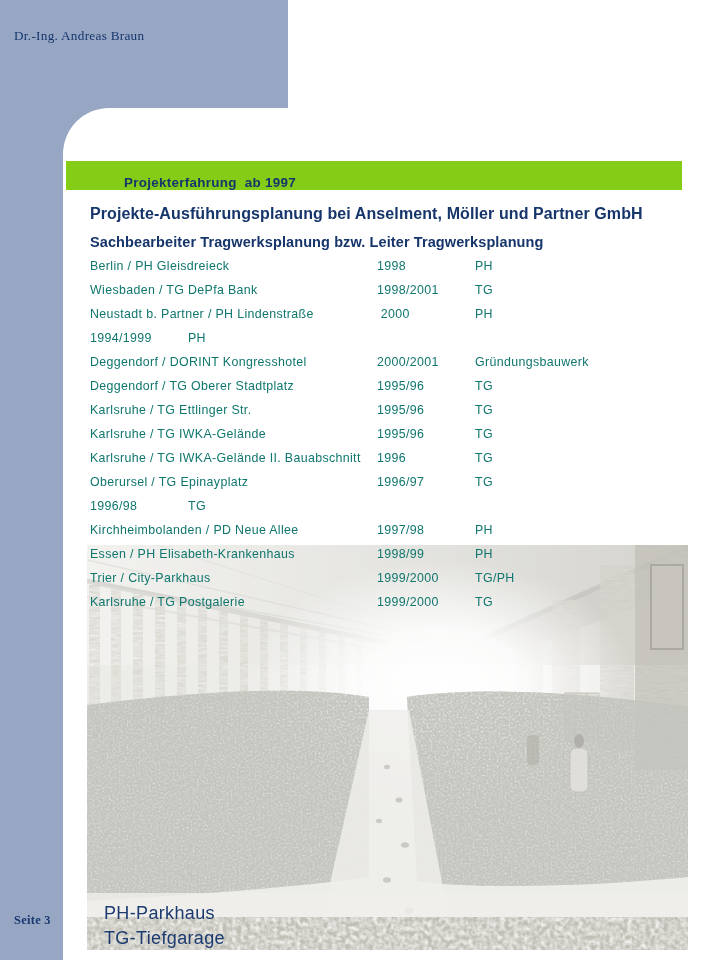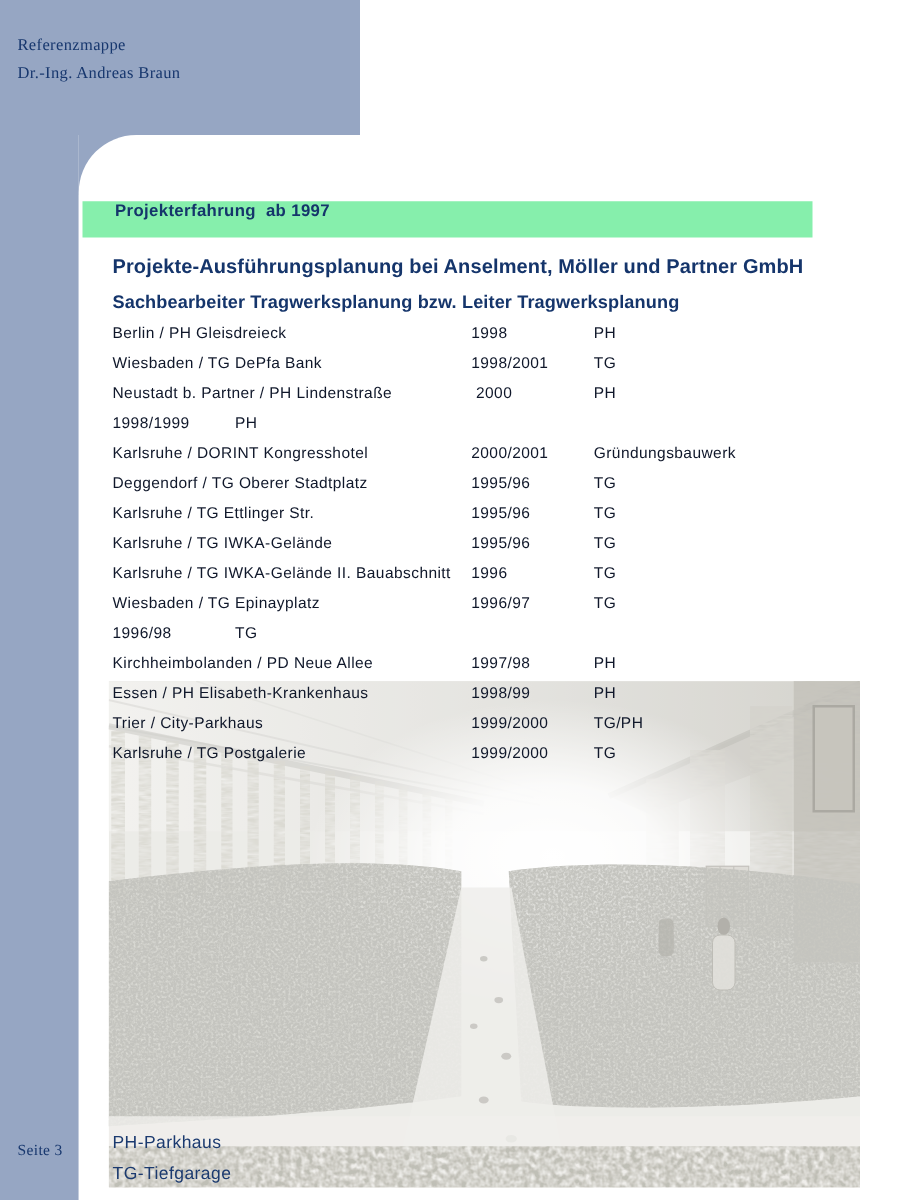--- a/index.html
+++ b/index.html
@@ -19,60 +19,59 @@
   
   .refblock{
     position:absolute;left:14px;top:25px;z-index:2;
     font-family:"Liberation Serif", serif;
     font-size:13.2px;line-height:22px;letter-spacing:0.3px;
     color:#17376e;
   }
   
   .hbar{
     position:absolute;left:66px;top:161px;width:584px;height:29px;
-    background:#86efac;z-index:2;
-    display:flex;align-items:flex-start;
+    background:#84cc16;z-index:2;
+    display:flex;align-items:flex-end;padding-left:32px;
   }
   .hbar span{
     padding-left:26px;font-weight:bold;font-size:13.4px;
     color:#15356b;letter-spacing:0.3px;white-space:pre;
   }
   
   .title1{position:absolute;left:90px;top:205px;z-index:2;
     font-weight:bold;font-size:16px;letter-spacing:0.1px;color:#15356b;}
   .title2{position:absolute;left:90px;top:234px;z-index:2;
     font-weight:bold;font-size:14.5px;letter-spacing:0.1px;color:#15356b;}
   
   .ptable{position:absolute;left:90px;top:254px;width:580px;z-index:3;}
   .prow{display:flex;height:24px;line-height:24px;
-    font-size:12.4px;letter-spacing:0.35px;color:#0f172a;}
+    font-size:12.4px;letter-spacing:0.35px;color:#0f766e;}
   .c-name{width:287px;white-space:nowrap;}
   .c-years{width:98px;white-space:pre;}
   .c-type{flex:1;white-space:nowrap;}
   
   .photo{position:absolute;left:87px;top:545px;width:601px;height:405px;z-index:2;}
   .photo svg{display:block;width:601px;height:405px;}
   
-  .legend{position:absolute;left:90px;top:901px;z-index:3;
-    font-size:14px;line-height:25px;letter-spacing:0.35px;color:#1b3a6f;}
+  .legend{position:absolute;left:104px;top:901px;z-index:3;
+    font-size:18px;line-height:25px;letter-spacing:0.35px;color:#1b3a6f;}
   
   .seite{position:absolute;left:14px;top:913px;z-index:2;
     font-family:"Liberation Serif", serif;font-size:12.4px;
-    letter-spacing:0.3px;color:#17376e;}
+    letter-spacing:0.3px;color:#17376e;font-weight:bold;}
 </style>
 </head>
 <body>
 
 <div class="band"></div>
 <div class="sidebar"></div>
 <div class="corner-fill"></div>
 <div class="panel"></div>
 
 <div class="refblock">
-  <div>Referenzmappe</div>
   <div>Dr.-Ing. Andreas Braun</div>
 </div>
 
 <div class="hbar">
   <span>Projekterfahrung  ab 1997</span>
 </div>
 
 <div class="title1">Projekte-Ausführungsplanung bei Anselment, Möller und Partner GmbH</div>
 <div class="title2">Sachbearbeiter Tragwerksplanung bzw. Leiter Tragwerksplanung</div>
 
@@ -90,26 +89,26 @@
       <span class="c-type">TG</span>
     </div>
 
     <div class="prow">
       <span class="c-name">Neustadt b. Partner / PH Lindenstraße</span>
       <span class="c-years"> 2000</span>
       <span class="c-type">PH</span>
     </div>
 
     <div class="prow">
-      <span class="c-years">1998/1999</span>
-      <span class="c-type">PH</span>
-    </div>
-
-    <div class="prow">
-      <span class="c-name">Karlsruhe / DORINT Kongresshotel</span>
+      <span class="c-years">1994/1999</span>
+      <span class="c-type">PH</span>
+    </div>
+
+    <div class="prow">
+      <span class="c-name">Deggendorf / DORINT Kongresshotel</span>
       <span class="c-years">2000/2001</span>
       <span class="c-type">Gründungsbauwerk</span>
     </div>
 
     <div class="prow">
       <span class="c-name">Deggendorf / TG Oberer Stadtplatz</span>
       <span class="c-years">1995/96</span>
       <span class="c-type">TG</span>
     </div>
 
@@ -125,21 +124,21 @@
       <span class="c-type">TG</span>
     </div>
 
     <div class="prow">
       <span class="c-name">Karlsruhe / TG IWKA-Gelände II. Bauabschnitt</span>
       <span class="c-years">1996</span>
       <span class="c-type">TG</span>
     </div>
 
     <div class="prow">
-      <span class="c-name">Wiesbaden / TG Epinayplatz</span>
+      <span class="c-name">Oberursel / TG Epinayplatz</span>
       <span class="c-years">1996/97</span>
       <span class="c-type">TG</span>
     </div>
 
     <div class="prow">
       <span class="c-years">1996/98</span>
       <span class="c-type">TG</span>
     </div>
 
     <div class="prow">

